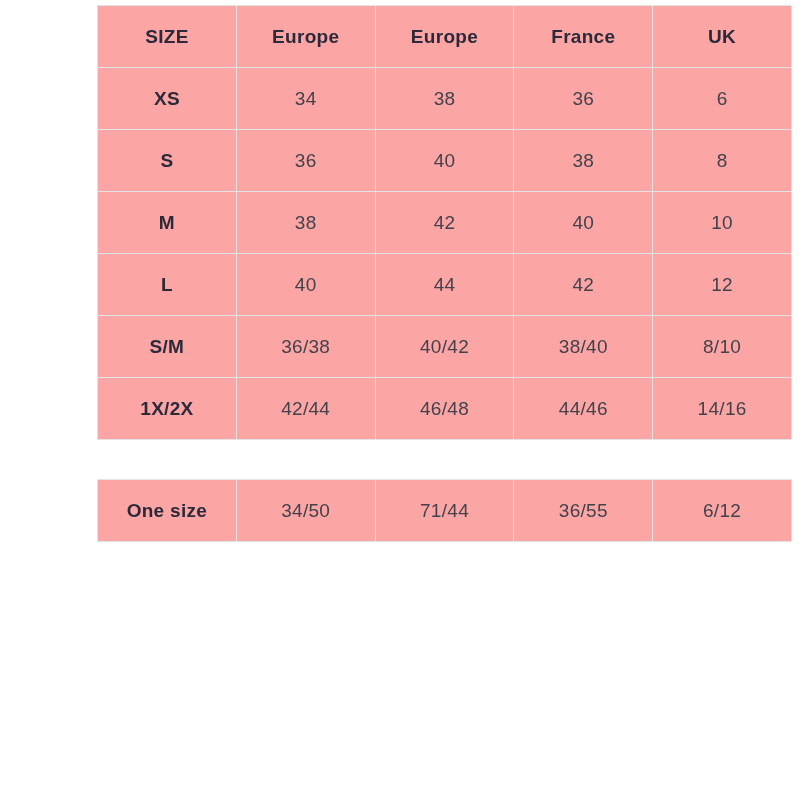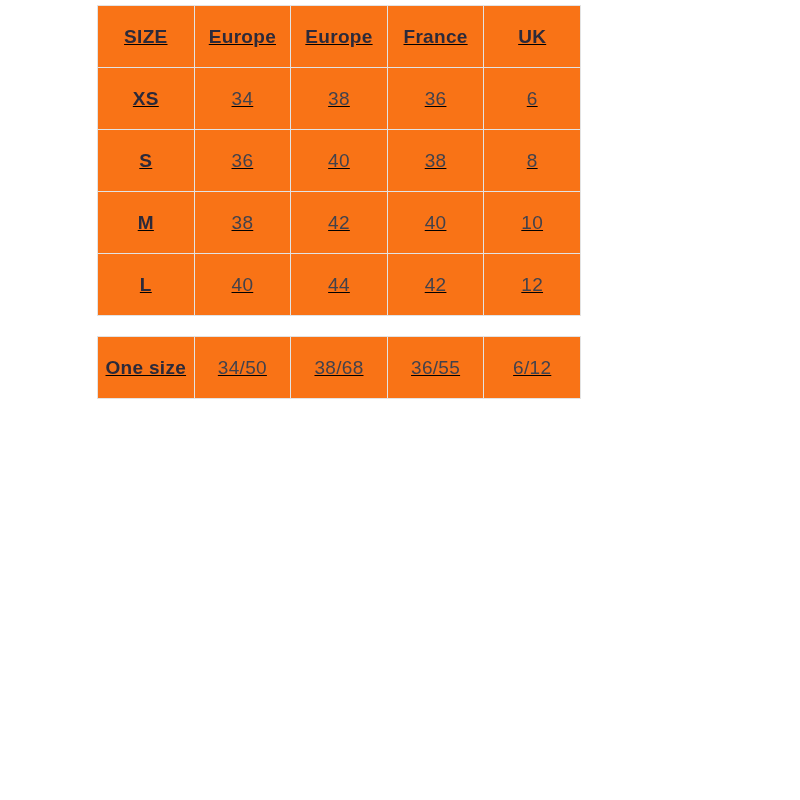--- a/index.html
+++ b/index.html
@@ -10,23 +10,22 @@
     height: 800px;
     background: #ffffff;
     font-family: "Liberation Sans", sans-serif;
   }
   .page {
     padding: 5px 0 0 97px;
   }
   table.size-table {
     border-collapse: collapse;
     table-layout: fixed;
-    width: 484px;
-    background: #f97316;
-    text-decoration: underline;
+    width: 695px;
+    background: #fca5a5;
   }
   table.size-table th,
   table.size-table td {
     border: 1px solid #e3e3e3;
     width: 20%;
     height: 62px;
     text-align: center;
     vertical-align: middle;
     font-size: 19px;
     letter-spacing: 0.3px;
@@ -38,21 +37,21 @@
   }
   table.size-table tbody th {
     font-weight: 700;
     color: #2c2a3a;
   }
   table.size-table td {
     font-weight: 400;
     color: #42424c;
   }
   table.special {
-    margin-top: 20px;
+    margin-top: 39px;
     padding-left: 31px;
   }
 </style>
 </head>
 <body>
 
 <div class="page">
 
   <table class="size-table">
     <thead>
@@ -86,28 +85,42 @@
         <td>40</td>
         <td>10</td>
       </tr>
       <tr>
         <th>L</th>
         <td>40</td>
         <td>44</td>
         <td>42</td>
         <td>12</td>
       </tr>
+      <tr>
+        <th>S/M</th>
+        <td>36/38</td>
+        <td>40/42</td>
+        <td>38/40</td>
+        <td>8/10</td>
+      </tr>
+      <tr>
+        <th>1X/2X</th>
+        <td>42/44</td>
+        <td>46/48</td>
+        <td>44/46</td>
+        <td>14/16</td>
+      </tr>
     </tbody>
   </table>
 
   <table class="size-table special">
     <tbody>
       <tr>
         <th>One size</th>
         <td>34/50</td>
-        <td>38/68</td>
+        <td>71/44</td>
         <td>36/55</td>
         <td>6/12</td>
       </tr>
     </tbody>
   </table>
 
 </div>
 
 </body></html>

